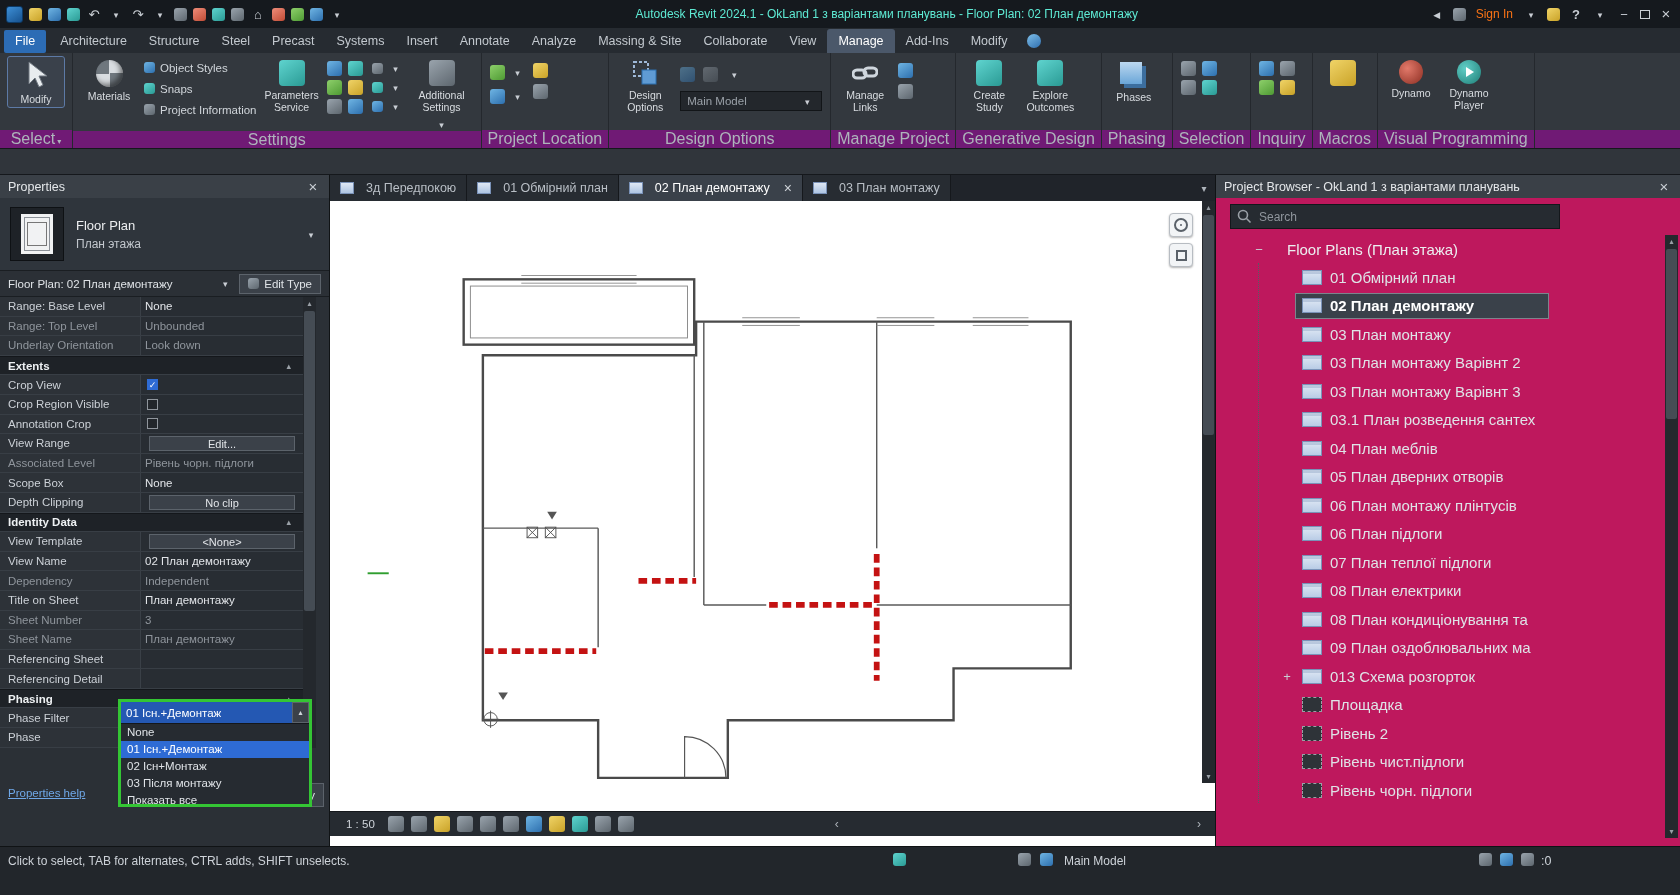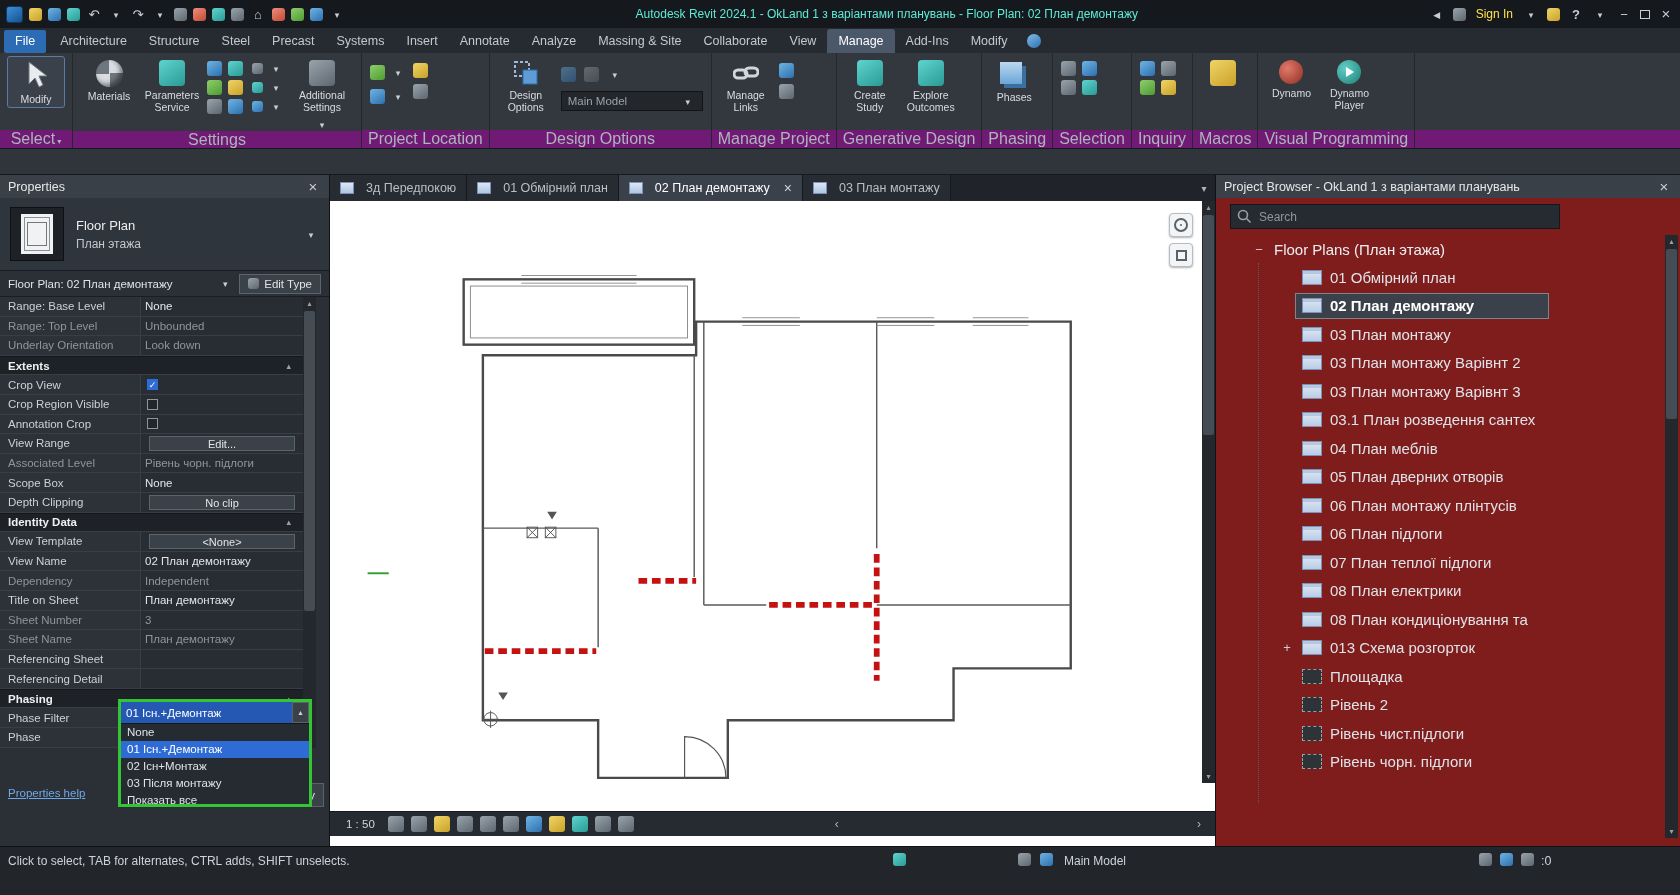--- a/index.html
+++ b/index.html
@@ -20,21 +20,21 @@
   .tile.xs{width:11px;height:11px}
   .tile.lg{width:26px;height:26px;border-radius:4px}
   .tile.dim{opacity:.45}
   .glyph{color:#c9ced4;font-size:13px;line-height:15px;width:16px;text-align:center;flex:none}
   .g-undo::before{content:"↶"} .g-redo::before{content:"↷"} .g-home::before{content:"⌂"}
   .g-chev::before{content:"▾";font-size:9px} .g-chevL::before{content:"◀";font-size:9px}
   .g-min::before{content:"−"} .g-close::before{content:"×";font-size:15px}
   .g-q::before{content:"?";font-weight:bold}
   .win-box{width:10px;height:9px;border:1px solid #c9ced4;display:inline-block}
   .tb-right{display:flex;align-items:center;gap:8px}
-  .signin{font-size:12px;color:#fde047;padding:0 2px}
+  .signin{font-size:12px;color:#f97316;padding:0 2px}
   .revit-logo{width:17px;height:17px;border-radius:3px;background:linear-gradient(145deg,#3d8fd6,#17528f);border:1px solid #0d3js; border:1px solid #0d3a66}
 
   
   .rtabs{height:25px;background:#262b31;display:flex;align-items:flex-end;padding:0 4px;flex:none}
   .rtab{padding:0 11px;height:24px;line-height:24px;font-size:12.5px;color:#c3c9cf;white-space:nowrap;cursor:default}
   .rtab.active{background:#4b586a;color:#fff;border-radius:3px 3px 0 0}
   .rtab.file{background:#2c6cb5;color:#fff;border-radius:2px;margin-right:3px;height:23px;line-height:23px}
   .ribbon-state{width:14px;height:14px;border-radius:50%;background:linear-gradient(145deg,#7fc0ea,#2f6fb0);margin:0 0 5px 8px;flex:none}
 
   
@@ -133,27 +133,27 @@
   .vscroll{position:absolute;right:0;top:0;width:13px;height:582px;background:#24282d}
   .vscroll .sb-thumb{height:220px}
   .vcb{position:absolute;left:0;top:610px;height:25px;width:100%;background:#262b31;border-top:1px solid #15181c;display:flex;align-items:center;gap:7px;padding:0 10px;z-index:3}
   .scale-btn{font-size:11.5px;color:#cfd4da;padding:0 6px;white-space:nowrap}
   .vcb .tile{width:16px;height:16px}
   .vcb-arrow{color:#aeb4bb;font-size:12px;padding:0 4px}
   .va-l::before{content:"‹"} .va-r::before{content:"›"}
   .vcb-sp{flex:1}
 
   
-  .browser{width:465px;flex:none;position:relative;background:#7f1d1d;border-left:1px solid #101315}
+  .browser{width:465px;flex:none;position:relative;background:#be185d;border-left:1px solid #101315}
   .brw-header{height:23px;background:#3a4047;display:flex;align-items:center;padding:0 8px;font-size:12.5px;color:#e4e7ea;white-space:nowrap;overflow:hidden}
   .brw-search{position:relative;margin:6px 14px;height:25px}
   .brw-search input{width:330px;height:25px;background:#262b31;border:1px solid #14171b;color:#dfe3e7;font-size:12px;padding:0 6px 0 28px;font-family:inherit;outline:none}
   .brw-search input::placeholder{color:#8f959c}
   .search-ic{position:absolute;left:7px;top:5px}
-  .bgroup{height:28px;display:flex;align-items:center;gap:6px;padding-left:34px;font-size:15px;color:#eceef0}
+  .bgroup{height:28px;display:flex;align-items:center;gap:19px;padding-left:34px;font-size:15px;color:#eceef0}
   .twisty{width:18px;flex:none;text-align:center;color:#c9ced4;font-size:13px}
   .twisty.minus::before{content:"−"}
   .bitem{height:28.5px;display:flex;align-items:center;padding-left:62px}
   .bitem .twisty::before{content:""}
   .bitem.expandable .twisty::before{content:"+"}
   .bwrap{display:flex;align-items:center;gap:8px;height:24px;padding:0 6px}
   .bicon{width:20px;height:15px;border:1px solid #7a92b8;background:linear-gradient(#dfe8f4,#b9cce6);box-shadow:inset 0 3px 0 rgba(122,146,184,.35);flex:none}
   .bitem.dashed .bicon{border:1px dashed #9aa0a7;background:#2e3338;box-shadow:none}
   .blabel{font-size:15px;color:#dfe3e7;white-space:nowrap}
   .bitem.active .bwrap{outline:1px solid #7d848d;background:#3a414a;width:252px}
@@ -238,20 +238,34 @@
         </div>
       </div>
       <div class="panel-label dd">Select</div>
     </div>
 
     <div class="panel">
       <div class="panel-body">
         <div class="bigbtn">
           <span class="mat-ic"></span>
           <span class="cap">Materials</span>
+        </div>
+        <div class="col">
+          <div class="srow">
+            <span class="tile xs"></span>
+            <span>Object Styles</span>
+          </div>
+          <div class="srow">
+            <span class="tile xs t-teal"></span>
+            <span>Snaps</span>
+          </div>
+          <div class="srow">
+            <span class="tile xs t-gray"></span>
+            <span>Project Information</span>
+          </div>
         </div>
         <div class="bigbtn">
           <span class="tile lg t-teal"></span>
           <span class="cap">Parameters Service</span>
         </div>
         <div class="grid2">
           <span class="tile"></span>
           <span class="tile t-teal"></span>
           <span class="tile t-green"></span>
           <span class="tile t-yellow"></span>
@@ -828,20 +842,27 @@
               <span class="blabel">08 План електрики</span>
             </div>
           </div>
           <div class="bitem">
             <span class="twisty"></span>
             <div class="bwrap">
               <span class="bicon"></span>
               <span class="blabel">08 План кондиціонування та</span>
             </div>
           </div>
+          <div class="bitem">
+            <span class="twisty"></span>
+            <div class="bwrap">
+              <span class="bicon"></span>
+              <span class="blabel">09 План оздоблювальних ма</span>
+            </div>
+          </div>
           <div class="bitem expandable">
             <span class="twisty"></span>
             <div class="bwrap">
               <span class="bicon"></span>
               <span class="blabel">013 Схема розгорток</span>
             </div>
           </div>
           <div class="bitem dashed">
             <span class="twisty"></span>
             <div class="bwrap">

